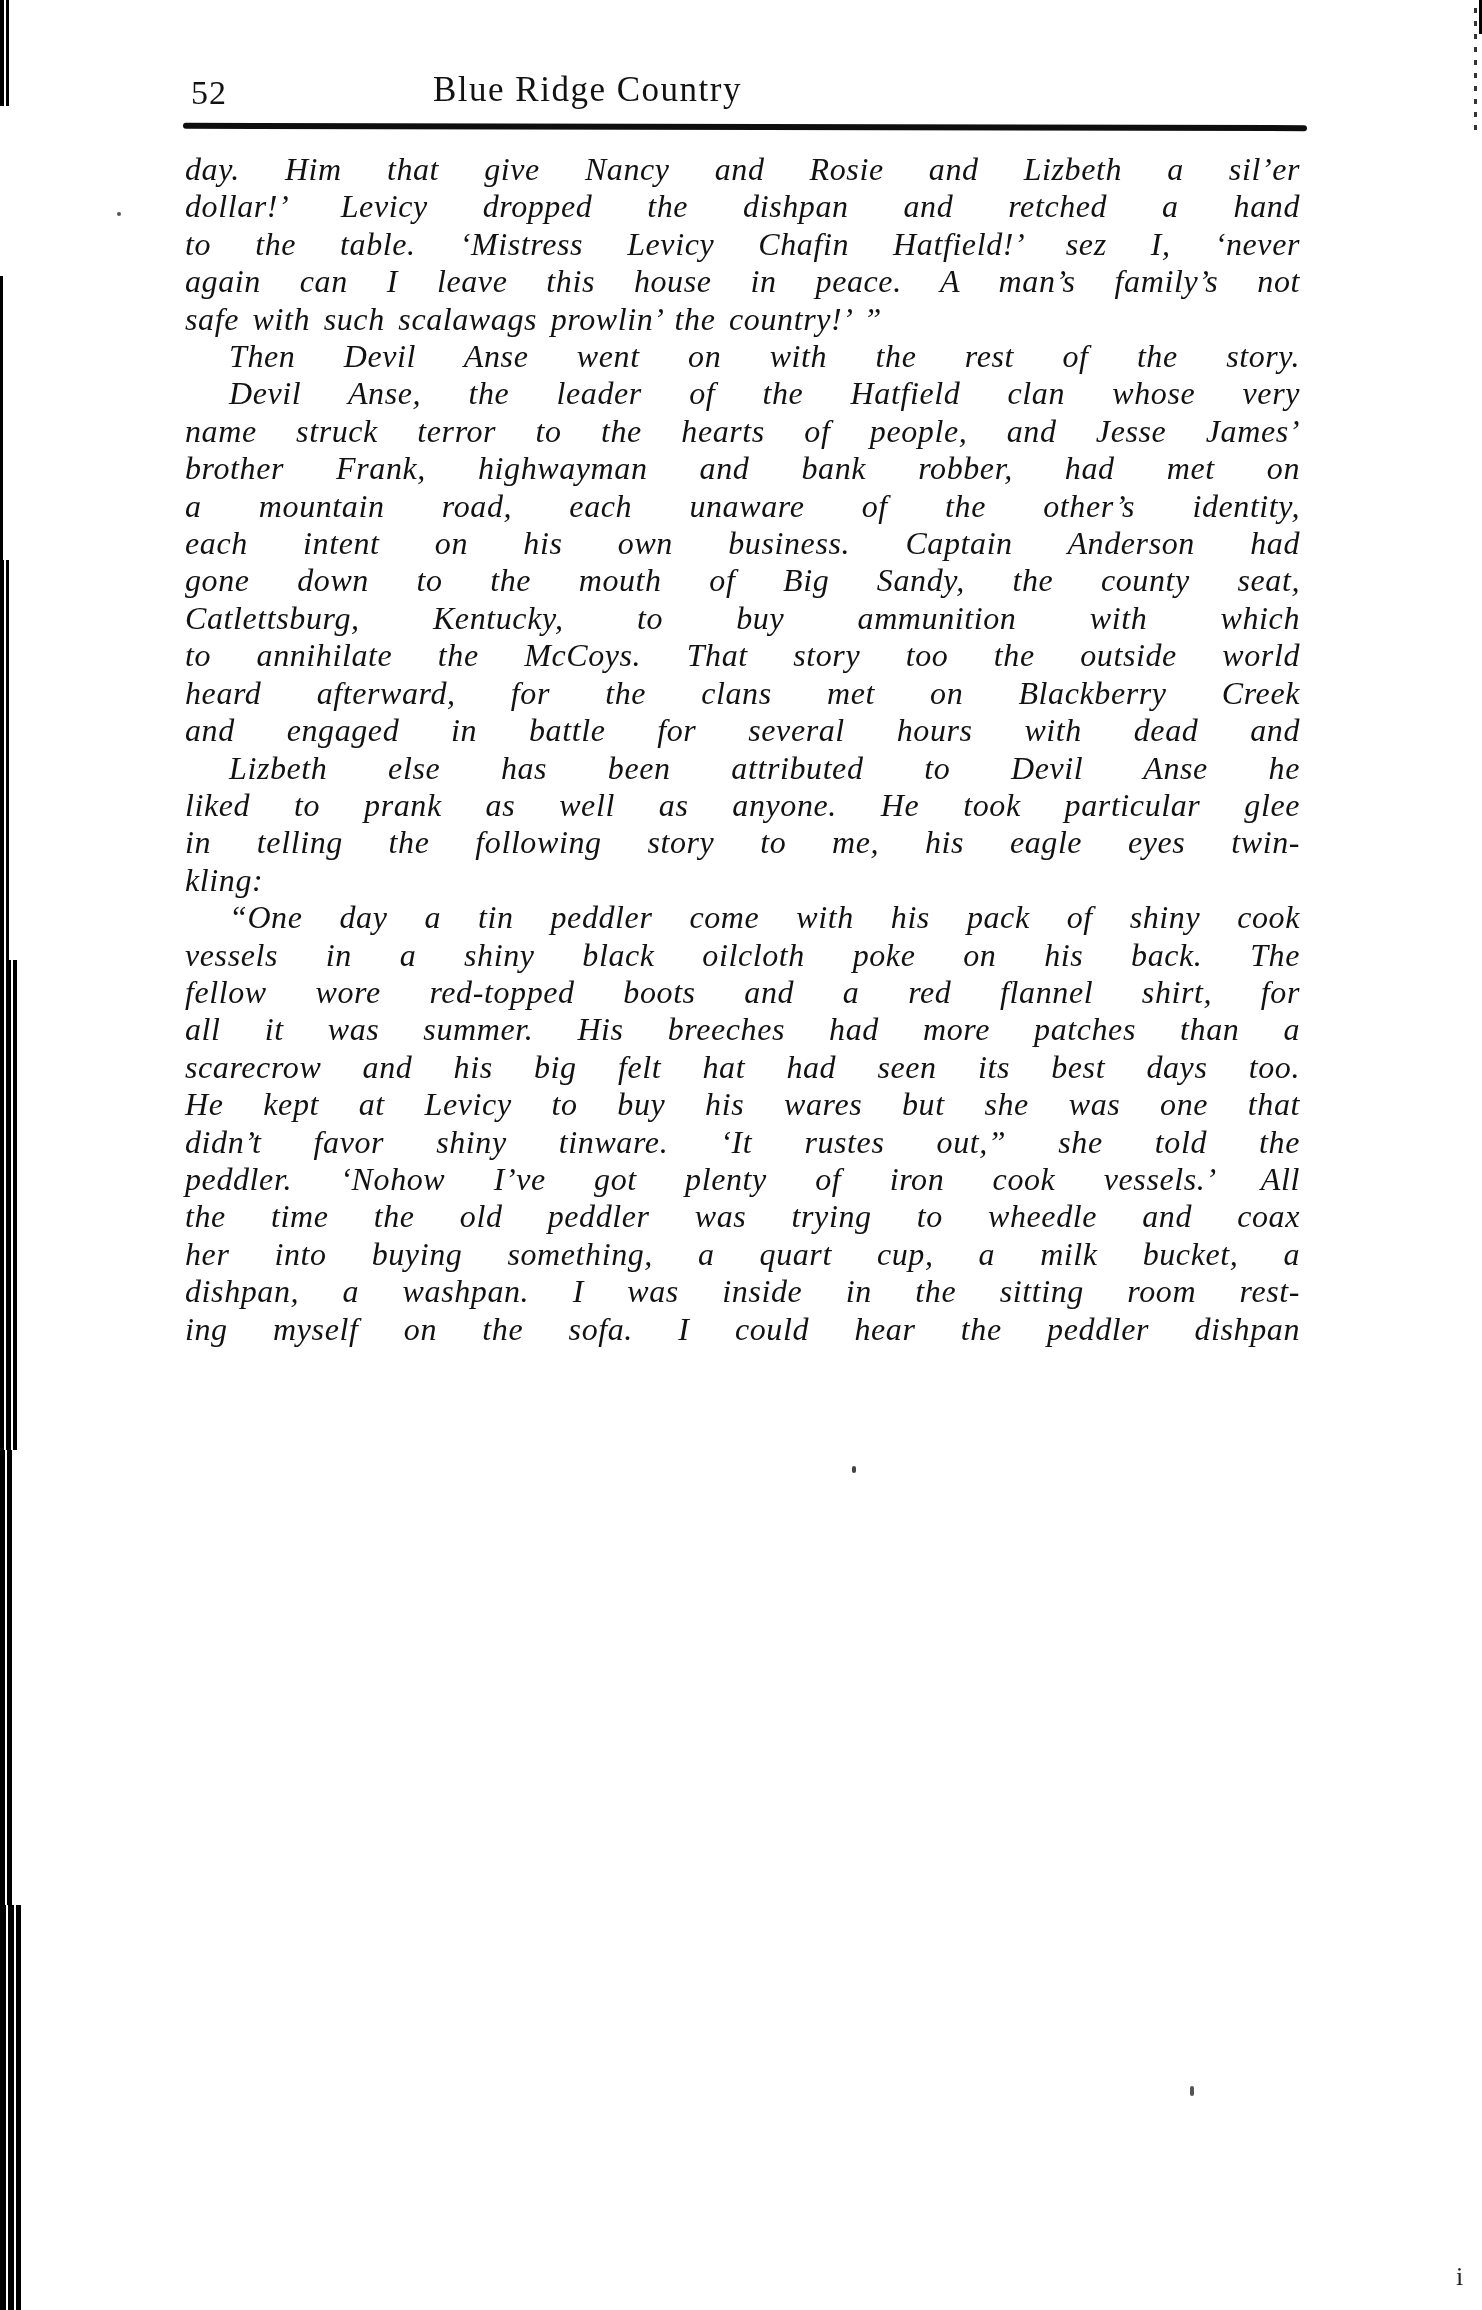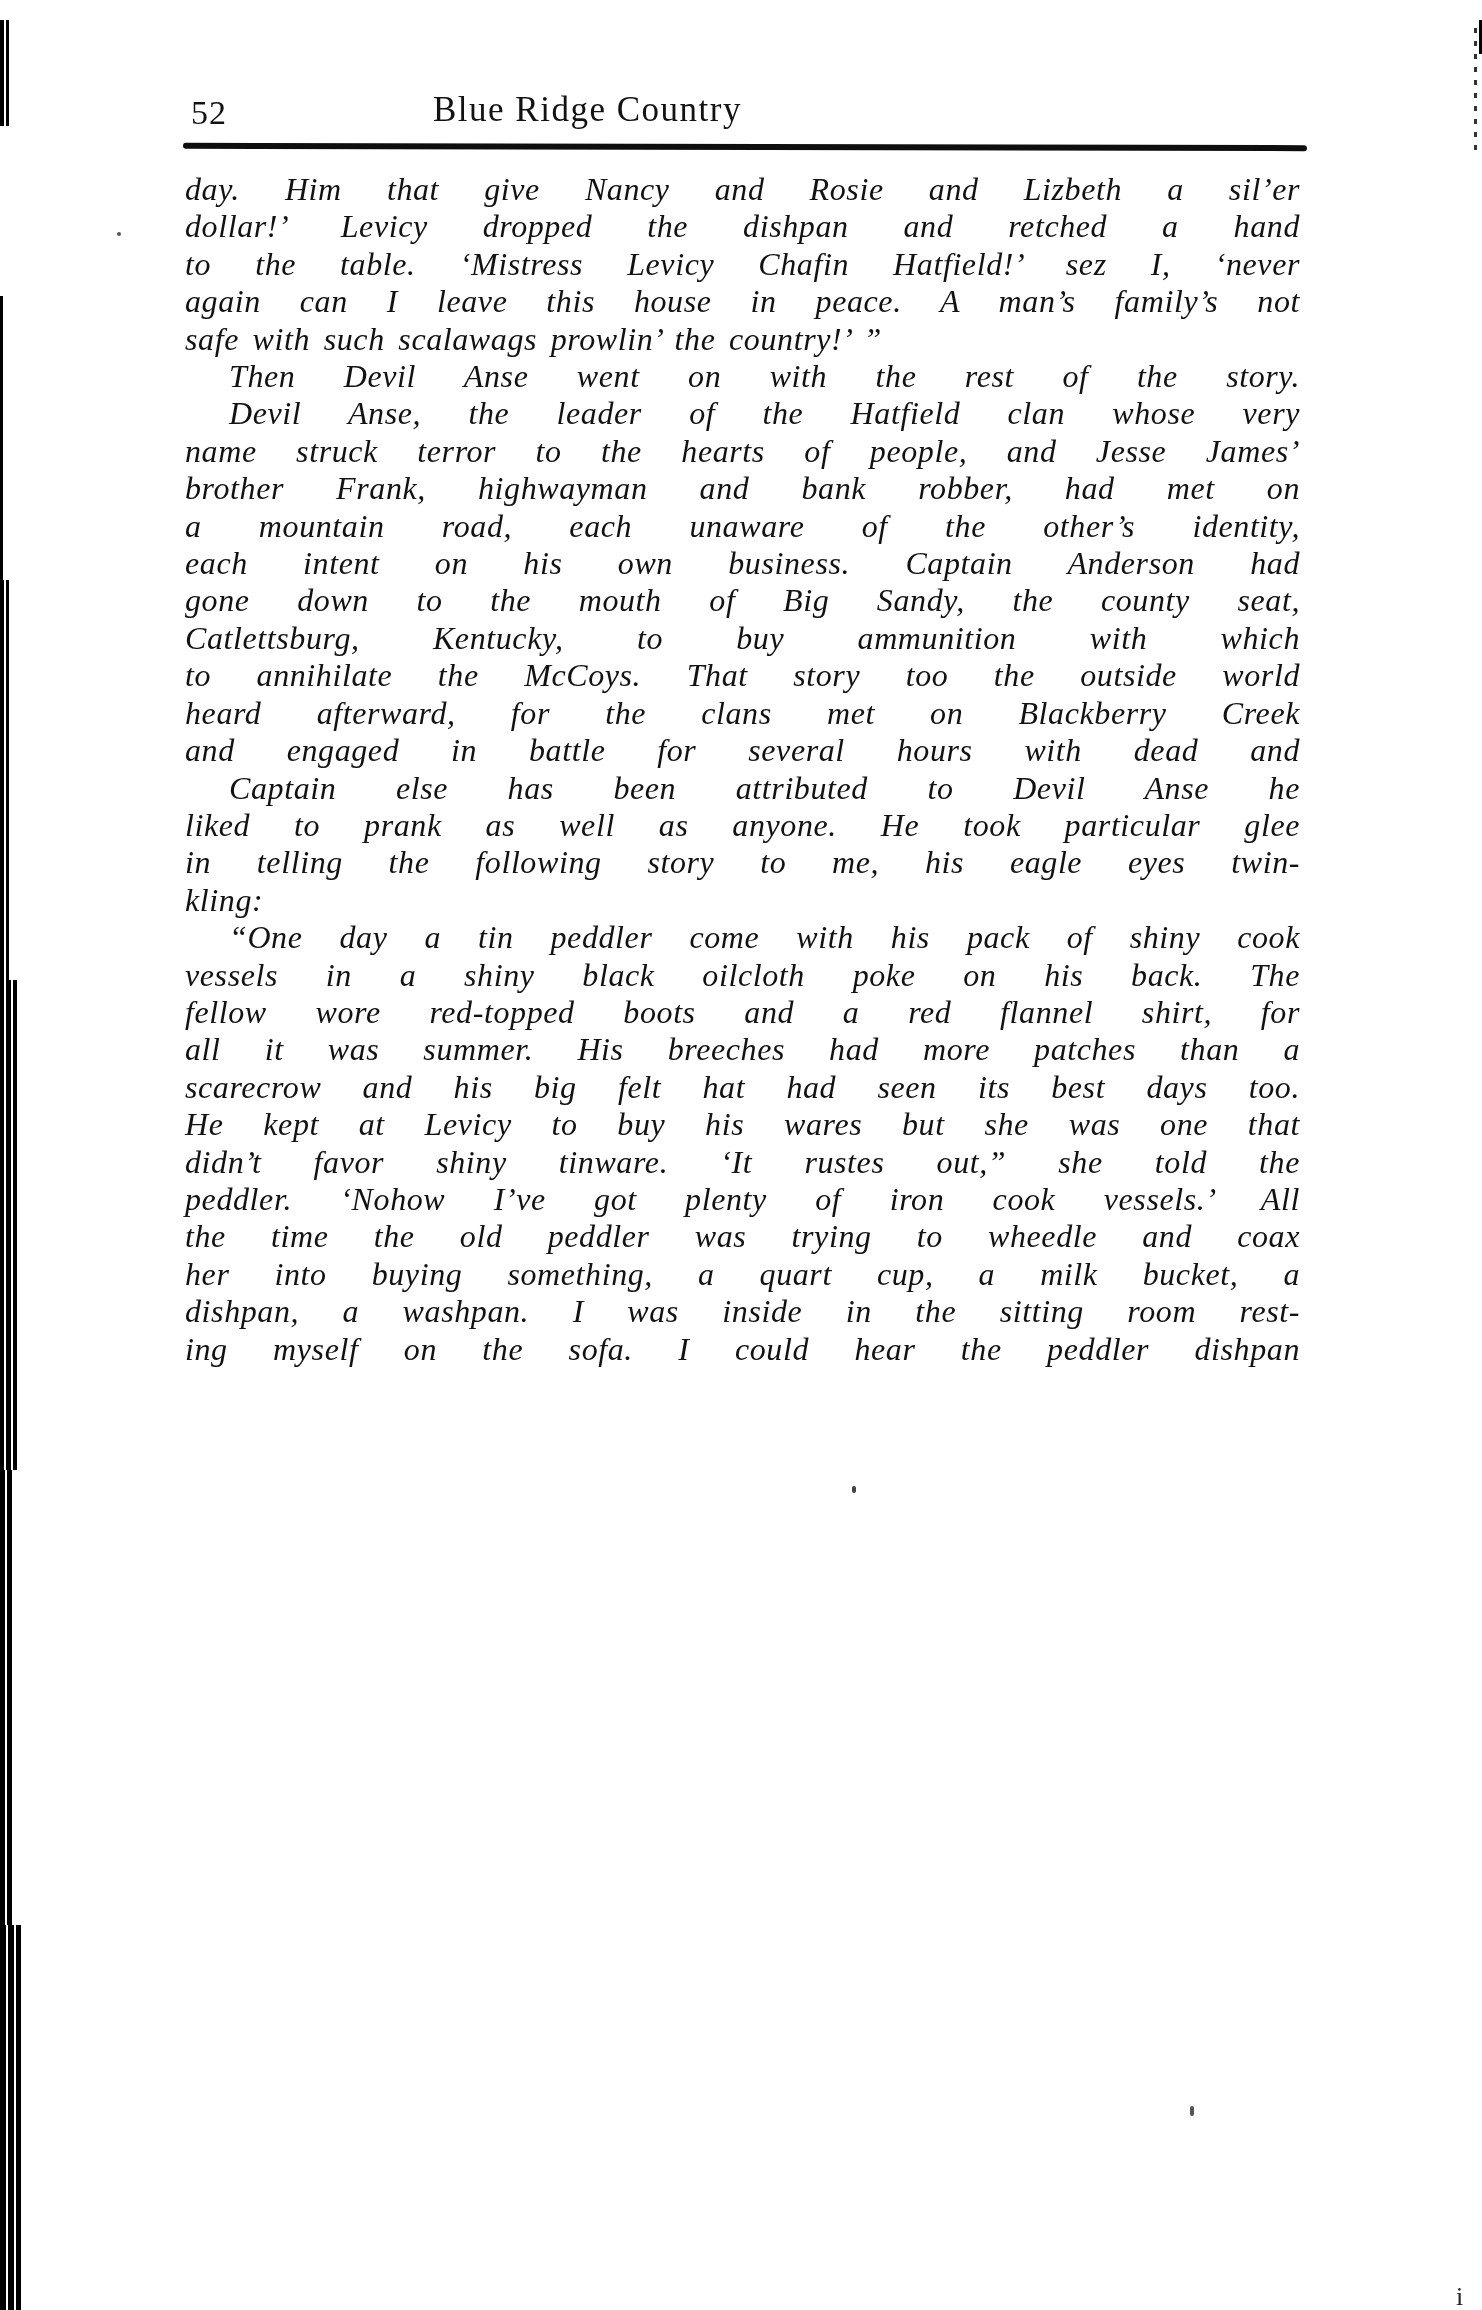--- a/index.html
+++ b/index.html
@@ -3,21 +3,21 @@
 <meta charset="utf-8">
 <style>
   html, body { margin: 0; padding: 0; overflow: hidden; }
   body {
     width: 1482px; height: 2310px;
     background: #ffffff;
     position: relative;
     font-family: "Liberation Serif", serif;
     color: #121212;
   }
-  .page { position: absolute; inset: 0; margin-top: 20px; }
+  .page { position: absolute; inset: 0; }
 
   
   .pagenum {
     position: absolute; left: 191px; top: 74px;
     font-size: 34px; letter-spacing: 1px;
   }
   .title {
     position: absolute; left: 433px; top: 70px;
     font-size: 35px; letter-spacing: 1.5px;
   }
@@ -85,21 +85,21 @@
       <div class="line indent">Devil Anse, the leader of the Hatfield clan whose very</div>
       <div class="line">name struck terror to the hearts of people, and Jesse James’</div>
       <div class="line">brother Frank, highwayman and bank robber, had met on</div>
       <div class="line">a mountain road, each unaware of the other’s identity,</div>
       <div class="line">each intent on his own business. Captain Anderson had</div>
       <div class="line">gone down to the mouth of Big Sandy, the county seat,</div>
       <div class="line">Catlettsburg, Kentucky, to buy ammunition with which</div>
       <div class="line">to annihilate the McCoys. That story too the outside world</div>
       <div class="line">heard afterward, for the clans met on Blackberry Creek</div>
       <div class="line">and engaged in battle for several hours with dead and</div>
-      <div class="line indent">Captain else has been attributed to Devil Anse he</div>
+      <div class="line indent">Lizbeth else has been attributed to Devil Anse he</div>
       <div class="line">liked to prank as well as anyone. He took particular glee</div>
       <div class="line">in telling the following story to me, his eagle eyes twin-</div>
       <div class="line nojust">kling:</div>
       <div class="line indent">“One day a tin peddler come with his pack of shiny cook</div>
       <div class="line">vessels in a shiny black oilcloth poke on his back. The</div>
       <div class="line">fellow wore red-topped boots and a red flannel shirt, for</div>
       <div class="line">all it was summer. His breeches had more patches than a</div>
       <div class="line">scarecrow and his big felt hat had seen its best days too.</div>
       <div class="line">He kept at Levicy to buy his wares but she was one that</div>
       <div class="line">didn’t favor shiny tinware. ‘It rustes out,” she told the</div>

